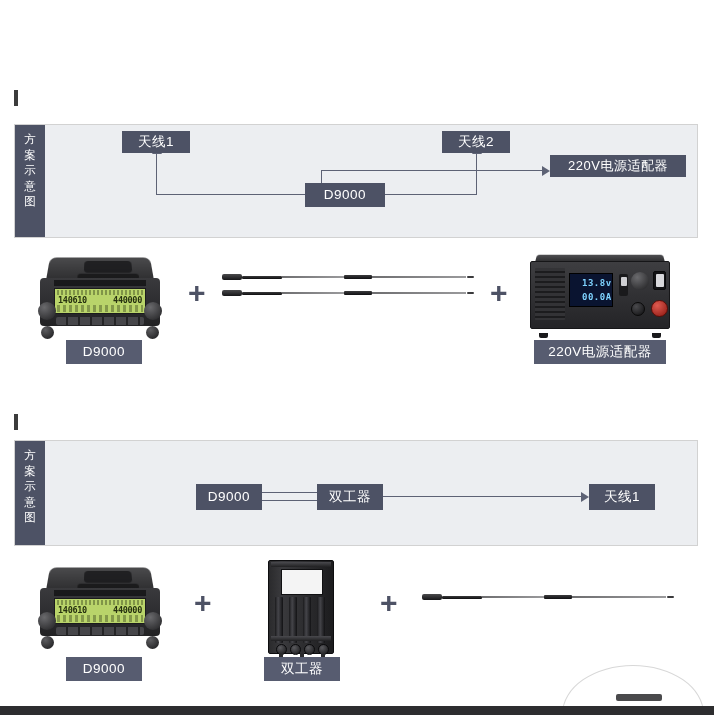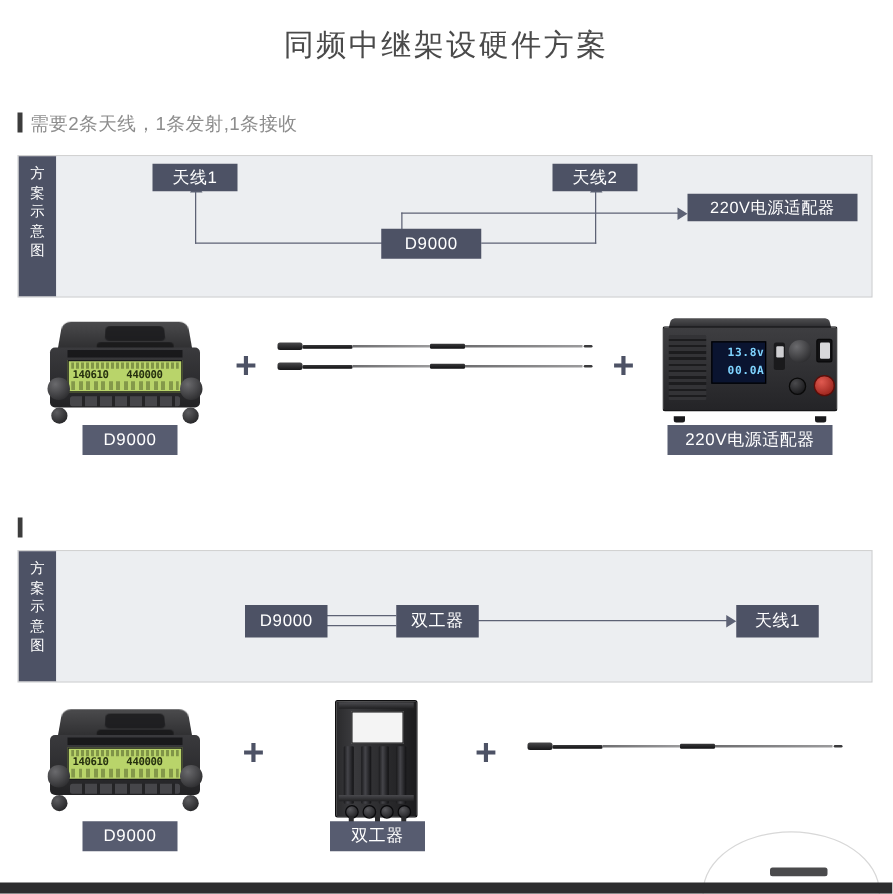--- a/index.html
+++ b/index.html
@@ -190,21 +190,21 @@
     position: absolute; left: 2px; top: 1px; right: 2px; height: 5px;
     background: repeating-linear-gradient(90deg,#6d7f3c 0 2px,transparent 2px 4px);
     opacity: .75;
   }
   .radio .r-freq {
     position: absolute; top: 6px; font-size: 8.5px; font-weight: bold;
     color: #26300f; font-family: "DejaVu Sans Mono", monospace;
     letter-spacing: -0.3px;
   }
   .radio .r-freq.left { left: 3px; }
-  .radio .r-freq.right { right: 15px; }
+  .radio .r-freq.right { right: 3px; }
   .radio .r-lcd-bot {
     position: absolute; left: 2px; bottom: 1px; right: 2px; height: 7px;
     background: repeating-linear-gradient(90deg,#6d7f3c 0 3px,transparent 3px 6px);
     opacity: .7;
   }
   .radio .r-knob {
     position: absolute; width: 18px; height: 18px; border-radius: 50%;
     background: radial-gradient(circle at 35% 30%, #6a6a6d, #1e1e20);
     top: 24px;
   }
@@ -363,25 +363,23 @@
   .bottom-bar {
     position: absolute; left: 0; bottom: 0; width: 714px; height: 9px;
     background: #2d2d2f;
   }
 </style>
 </head>
 <body>
 
 <div class="page">
 
-  <div class="title">同频中继架设硬件方案</div>
 
   <div class="section-header" style="top:88px;">
     <span class="section-bar"></span>
-    <span class="section-rest">需要2条天线，1条发射,1条接收</span>
   </div>
 
   <div class="diagram" style="top:124px; height:114px;">
     <div class="diagram-side">
       <span>方</span>
       <span>案</span>
       <span>示</span>
       <span>意</span>
       <span>图</span>
     </div>

